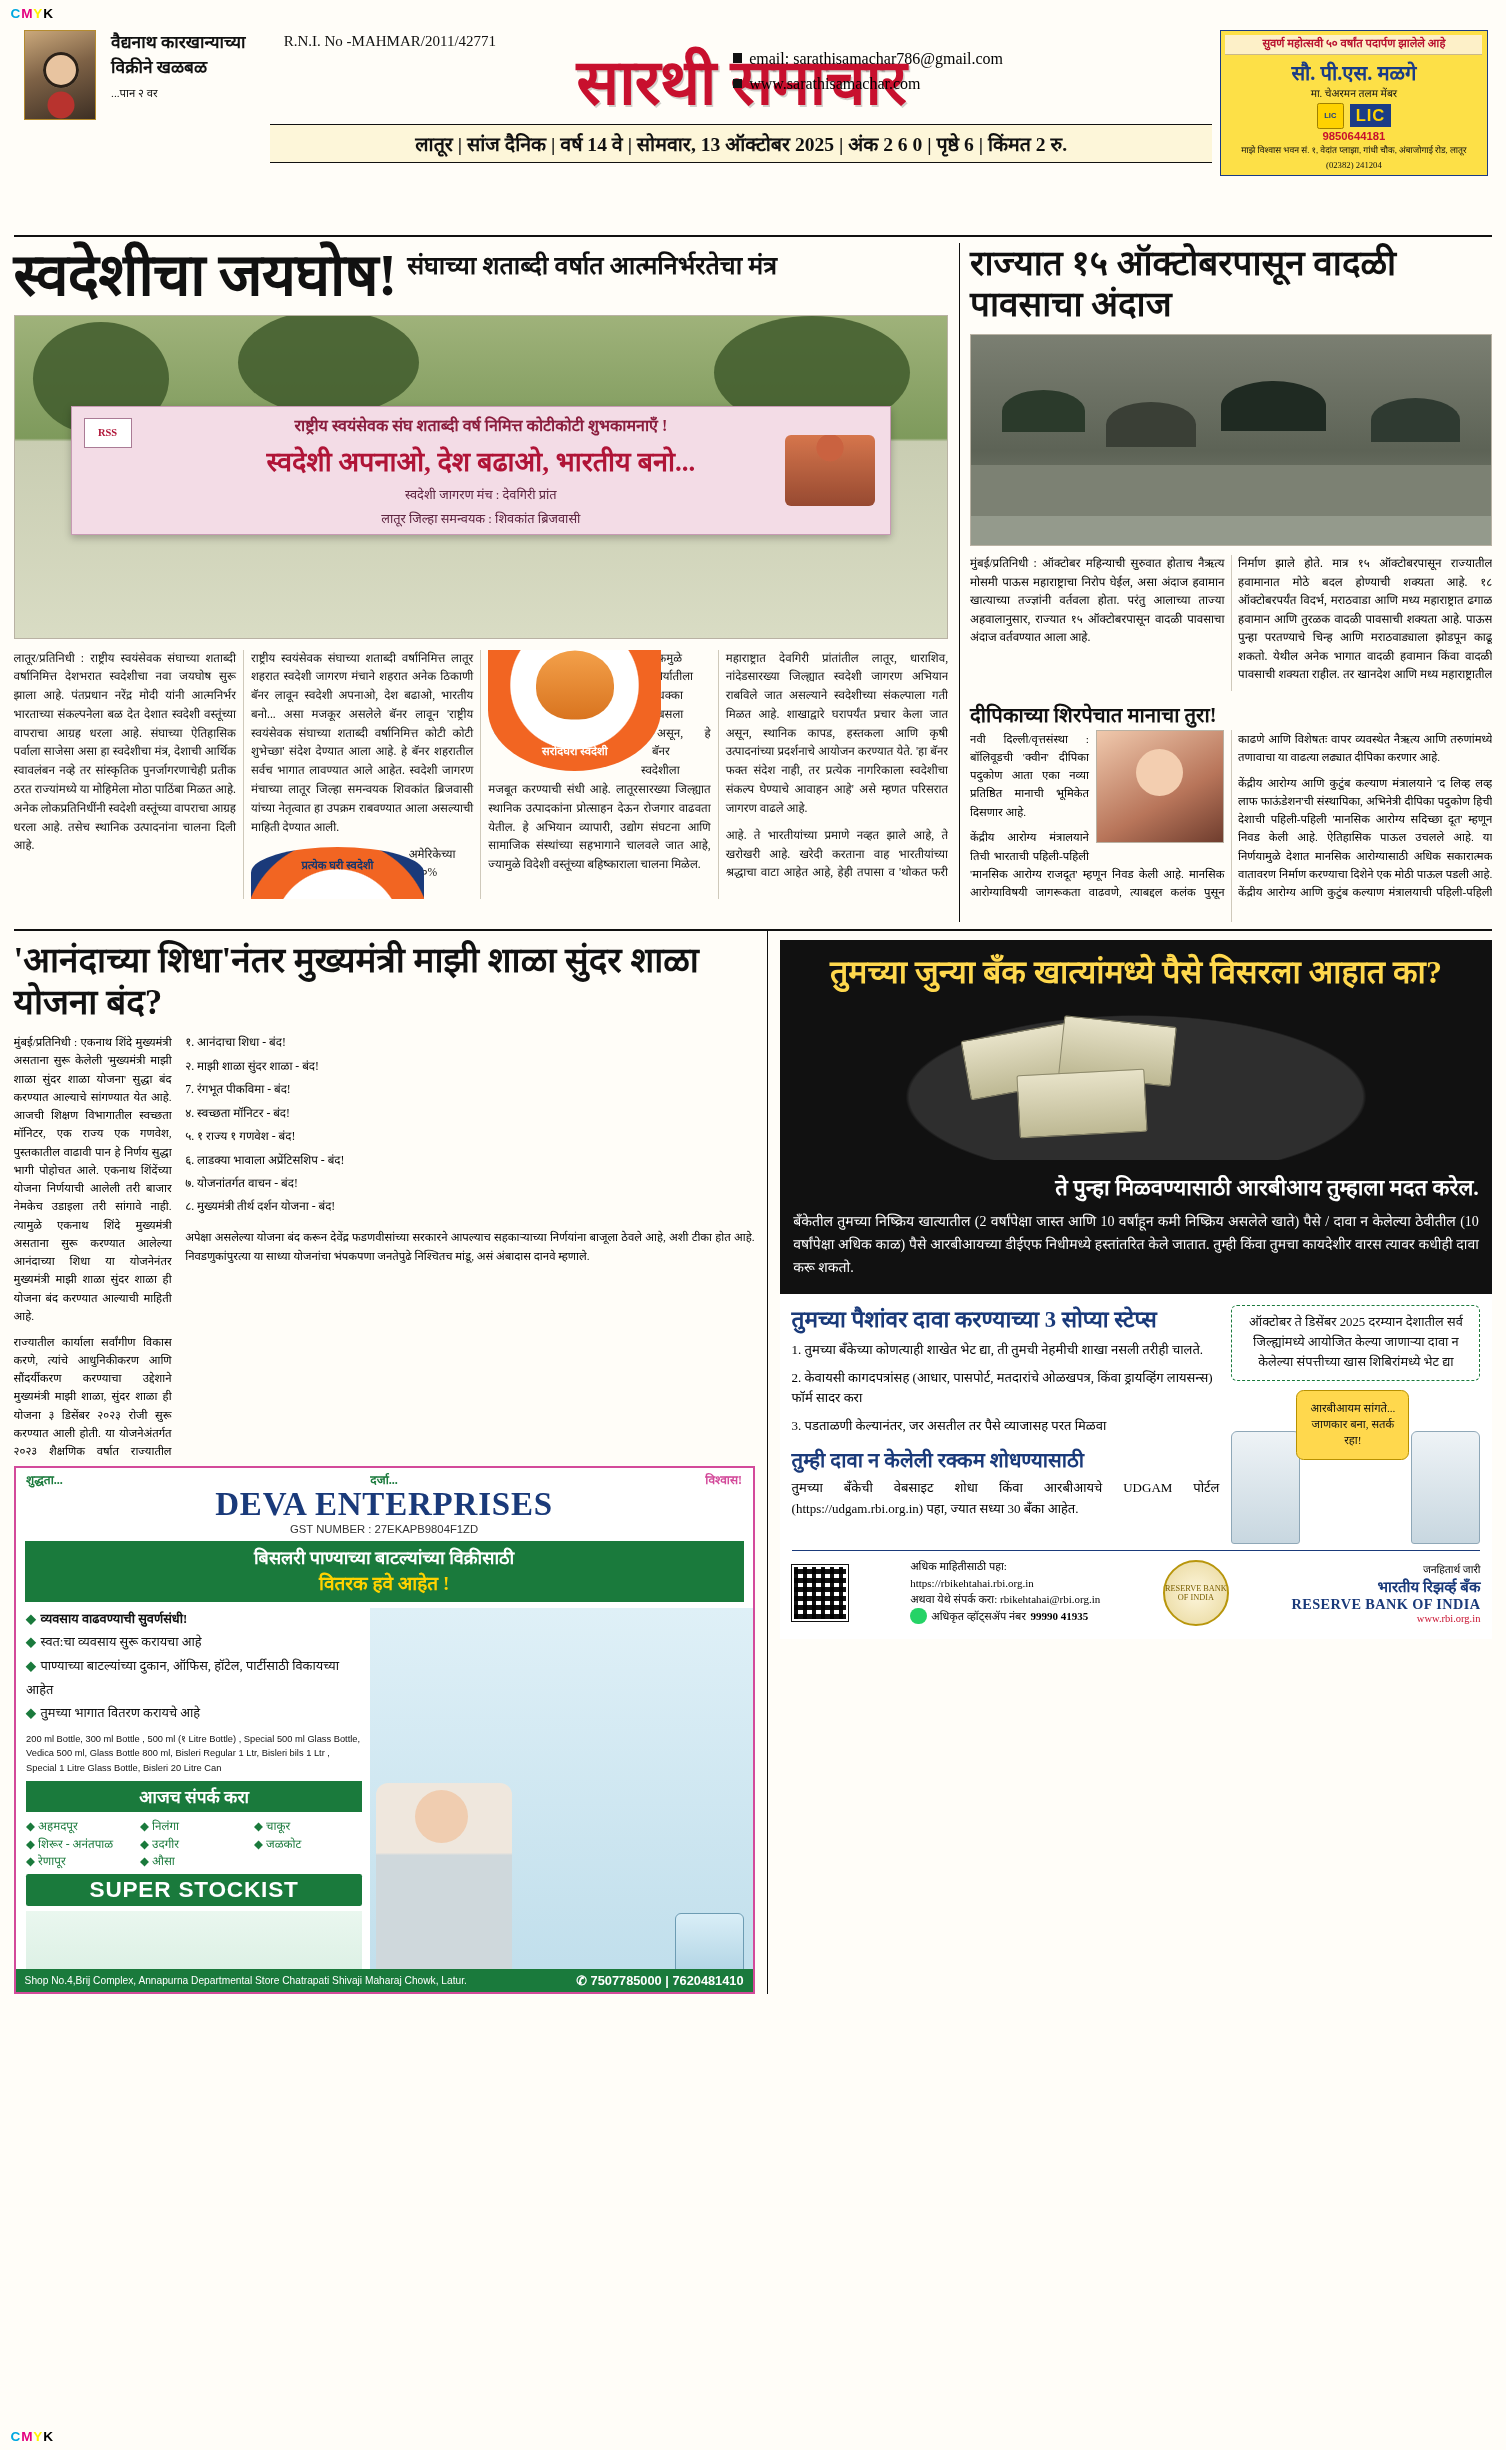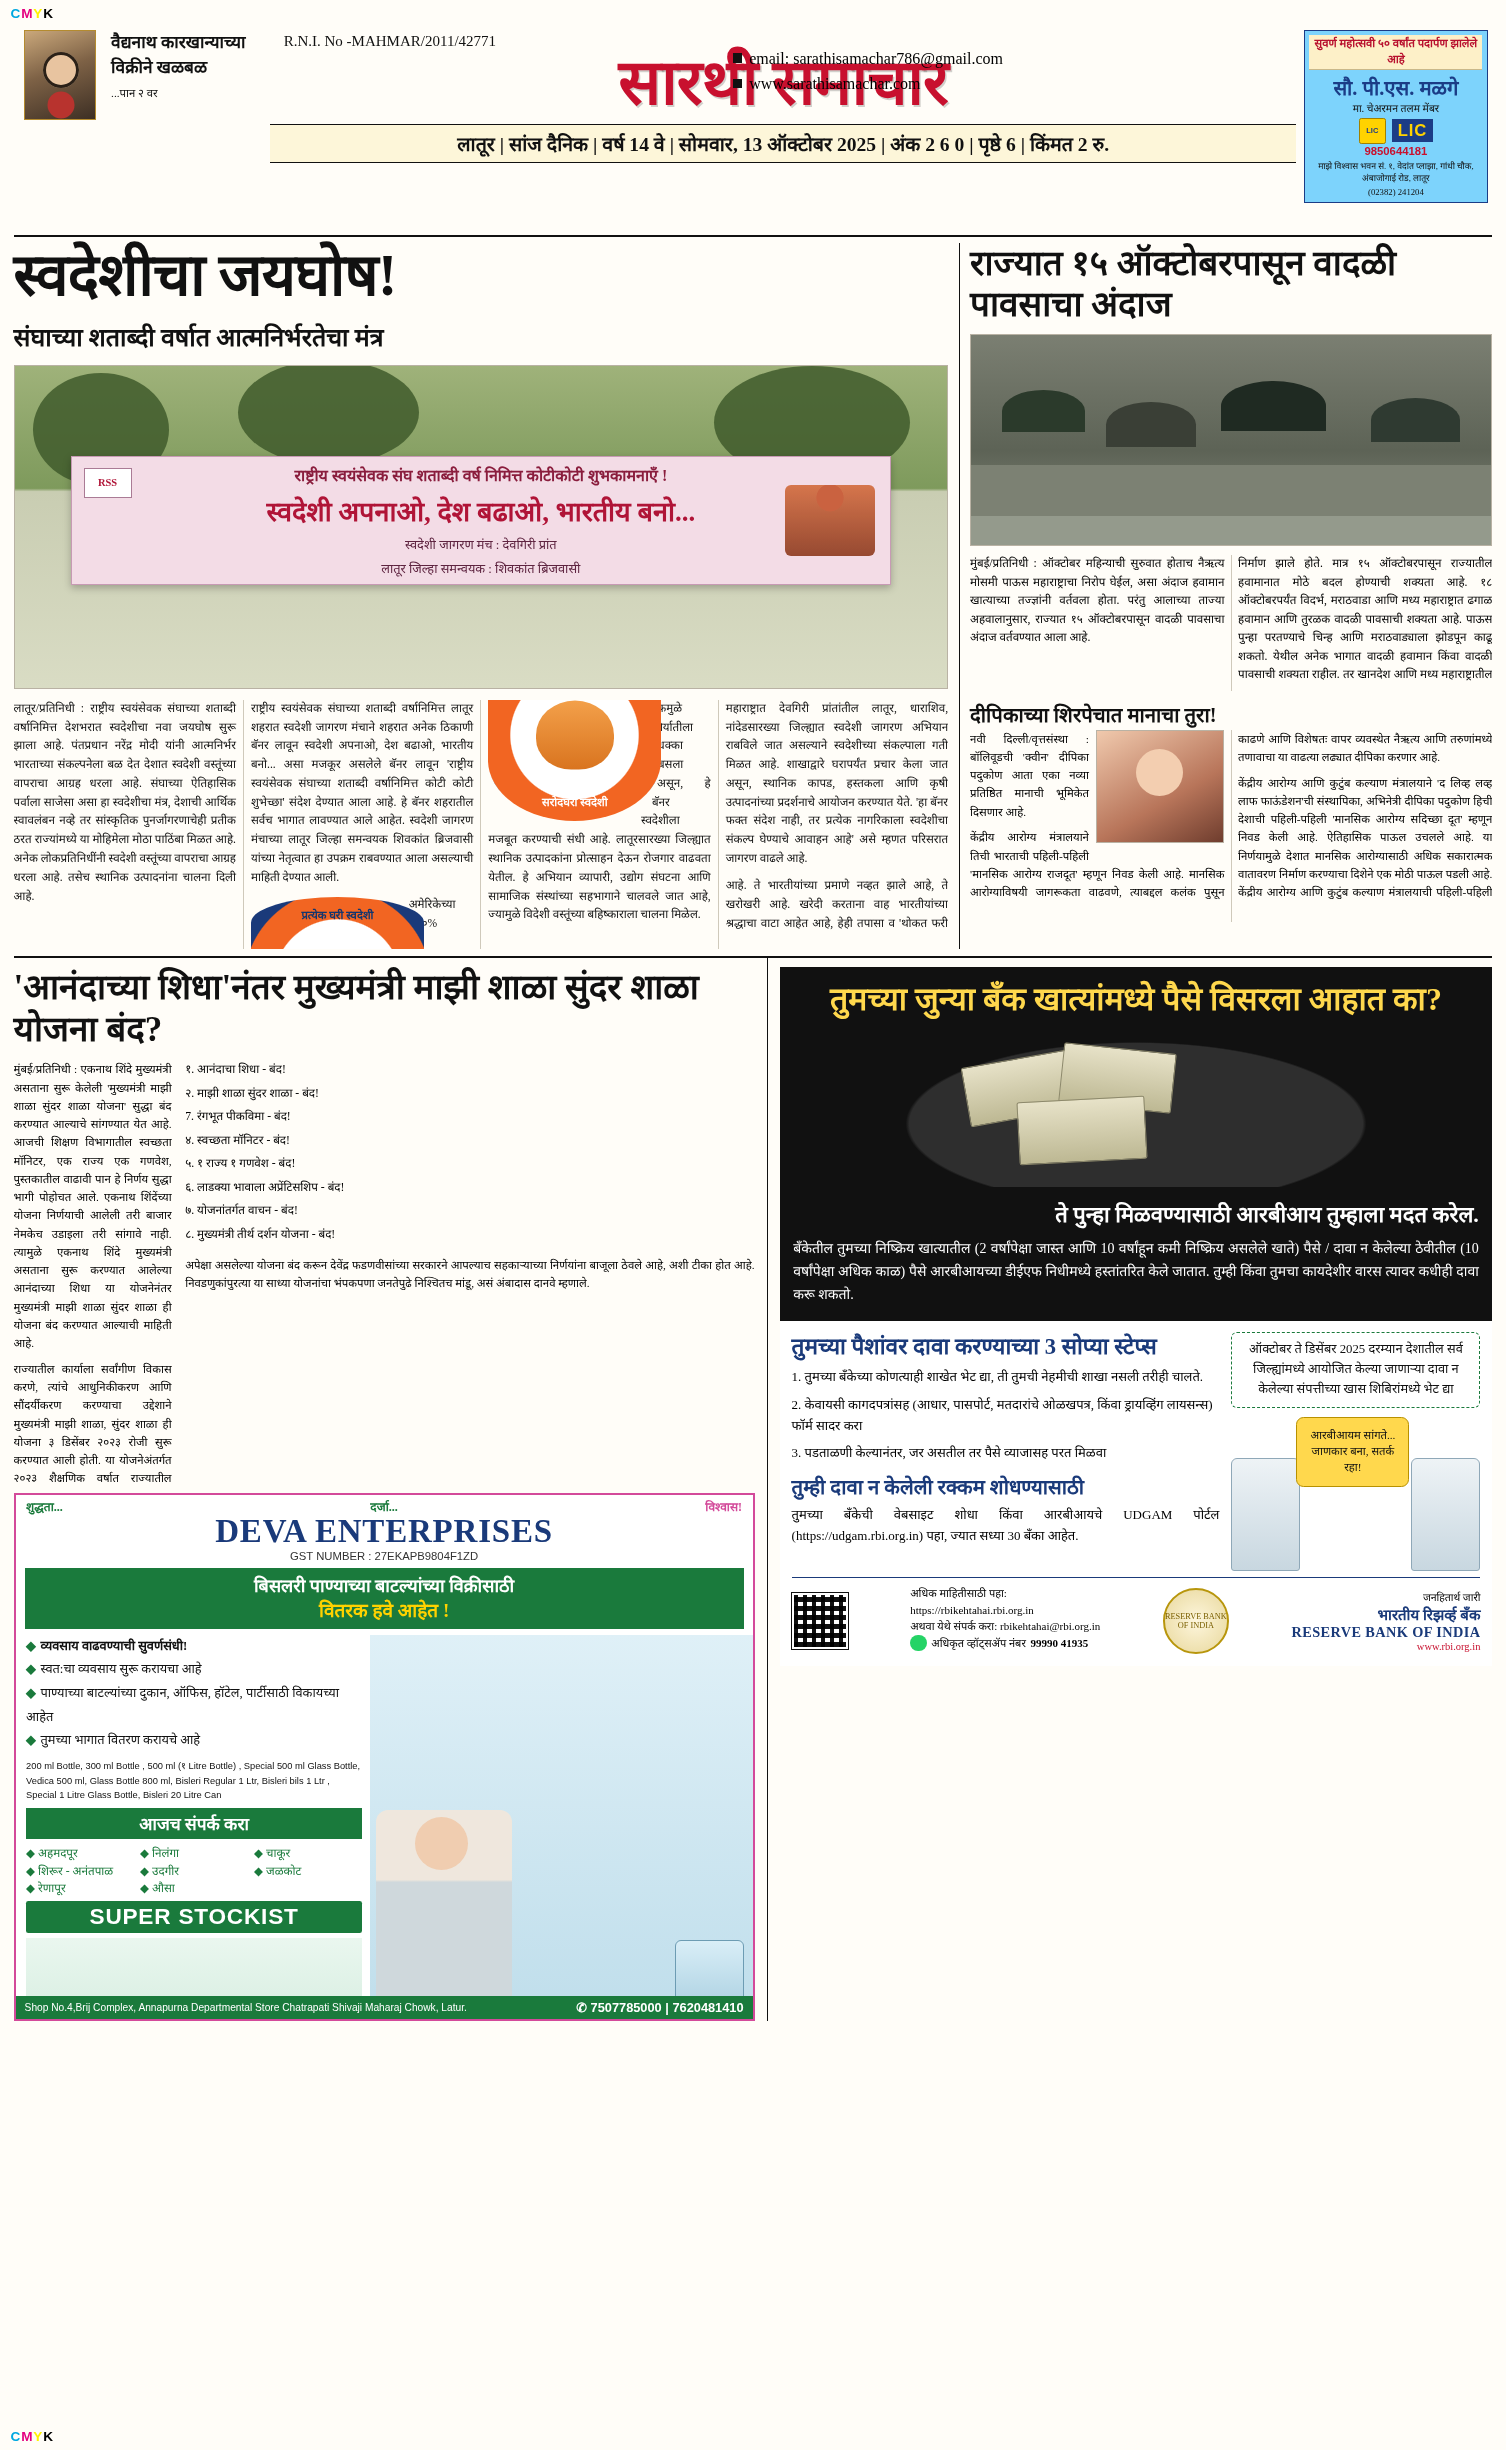--- a/index.html
+++ b/index.html
@@ -76,22 +76,22 @@
     border-top:1.5px solid #111; border-bottom:1.5px solid #111;
     font-family:"Liberation Serif", serif;
     font-weight:bold; font-size:19.6px; padding:5.3px 4.5px; color:#111;
   }
   .mast-contact {
     position:absolute; left:719px; top:35px;
     font-family:"Liberation Serif", serif; font-size:16px; line-height:1.6; text-align:left;
   }
   .mast-contact .sq{display:inline-block;width:9.8px;height:9.8px;background:#111;margin-right:6.8px;vertical-align:0.8px;}
   .mast-right {
-    width: 184px; flex:none; margin-right:4.5px;
-    border:1.5px solid #1b3c86; padding:3.8px 4.5px; background:#7dd3fc;
+    width: 268px; flex:none; margin-right:4.5px;
+    border:1.5px solid #1b3c86; padding:3.8px 4.5px; background:#fde047;
     text-align:center;
   }
   .adv-top {
     background:#fdf0c8; color:#b8102e; font-weight:bold; font-size:11.3px;
     font-family:"Liberation Serif", serif; line-height:1.35; padding:1.5px 0 2.3px;
     border-bottom:0.8px solid #c9b88a;
   }
   .adv-name { color:#1b3c86; font-weight:bold; font-size:20.3px; font-family:"Liberation Serif", serif; margin-top:3px;}
   .adv-sub { color:#111; font-size:10.5px; font-family:"Liberation Serif", serif;}
   .adv-lic { display:flex; align-items:center; justify-content:center; gap:6px; margin:3px 0 1.5px;}
@@ -101,21 +101,21 @@
   .adv-phone{ color:#c8102e; font-weight:bold; font-size:11.3px; }
   .adv-addr{ font-size:8.7px; line-height:1.4; color:#111; margin-top:2.3px; font-family:"Liberation Serif", serif;}
 
   
   .band {
     display:flex; margin-top:6px;
   }
   .col-left { width: 945px; flex:none; padding-right:10.5px; }
   .col-right { flex:1 1 auto; padding-left:10.5px; border-left:1.5px solid #111; }
 
-  .headline-row { display:flex; align-items:flex-start; gap:10.5px;flex-direction:column; }
+  .headline-row { display:flex; align-items:flex-start; gap:10.5px; }
   h1.lead {
     font-family:"Liberation Serif", serif;
     font-weight:bold; font-size:59px; line-height:1.0; margin:3px 0 0 0; color:#111;
     letter-spacing:-0.8px; white-space:nowrap;
   }
   .kicker {
     font-family:"Liberation Serif", serif;
     font-weight:bold; font-size:25px; line-height:1.35; color:#111; margin-top:6px;
   }
   .lead-photo {

